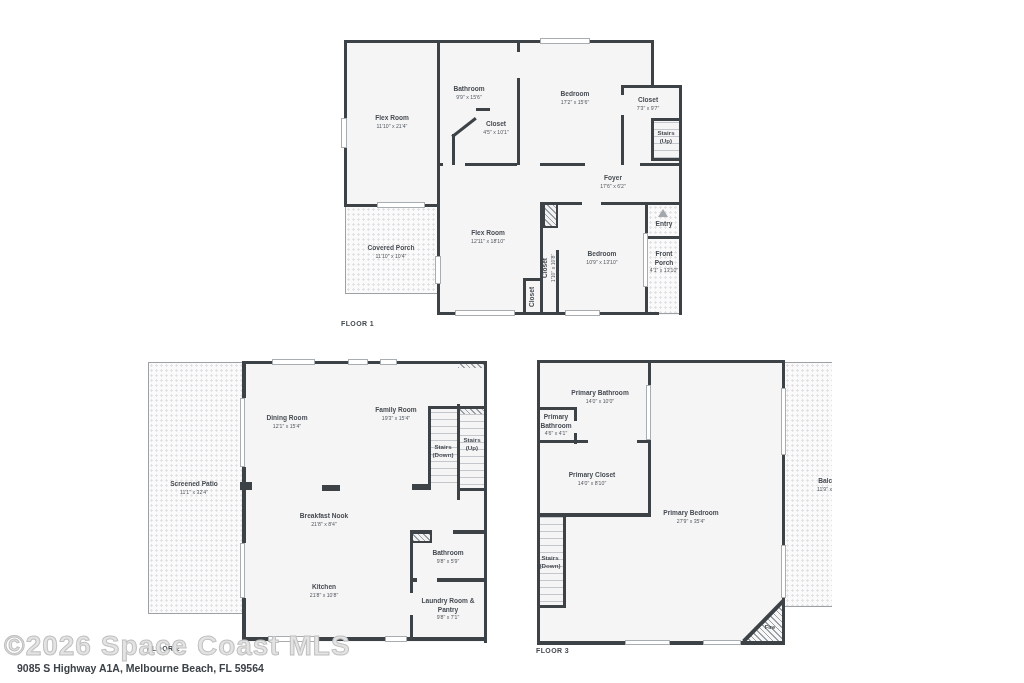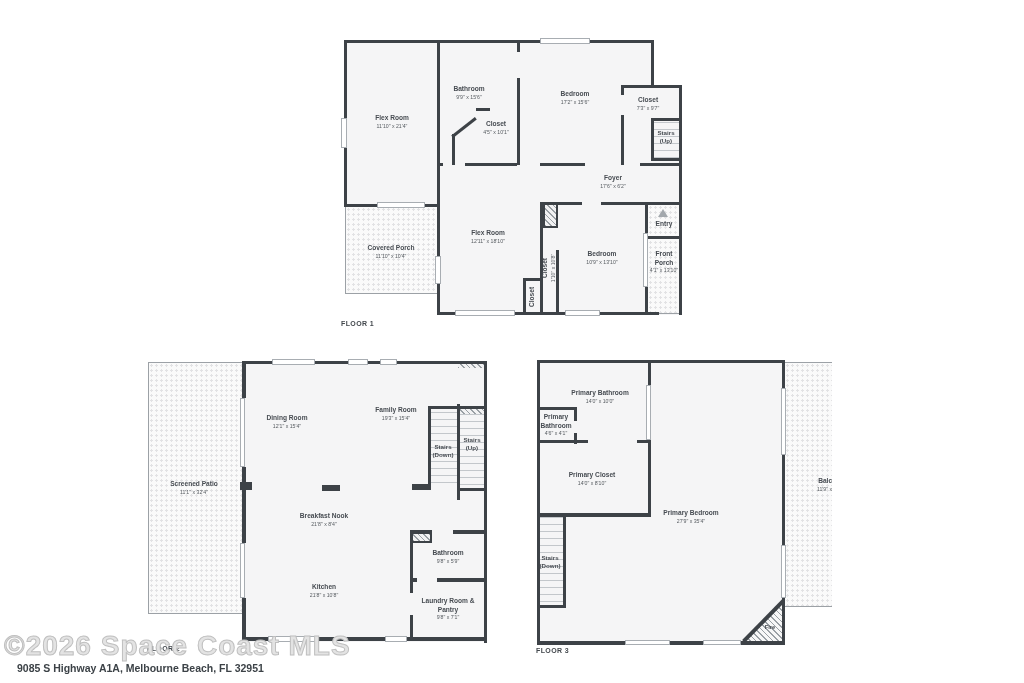--- a/index.html
+++ b/index.html
@@ -286,15 +286,15 @@
       <div class="nm">Stairs</div>
       <div class="nm">(Down)</div>
     </div>
     <div class="lbl" style="left:770px;top:628px">
       <div class="nm" style="font-size:5.8px">Fire</div>
     </div>
     <div class="title" style="left:536px;top:647px">FLOOR 3</div>
   </div>
 
   <div id="watermark">©2026 Space Coast MLS</div>
-  <div id="address">9085 S Highway A1A, Melbourne Beach, FL 32951</div>
+  <div id="address">9085 S Highway A1A, Melbourne Beach, FL 59564</div>
 
 </div>
 
 </body></html>

